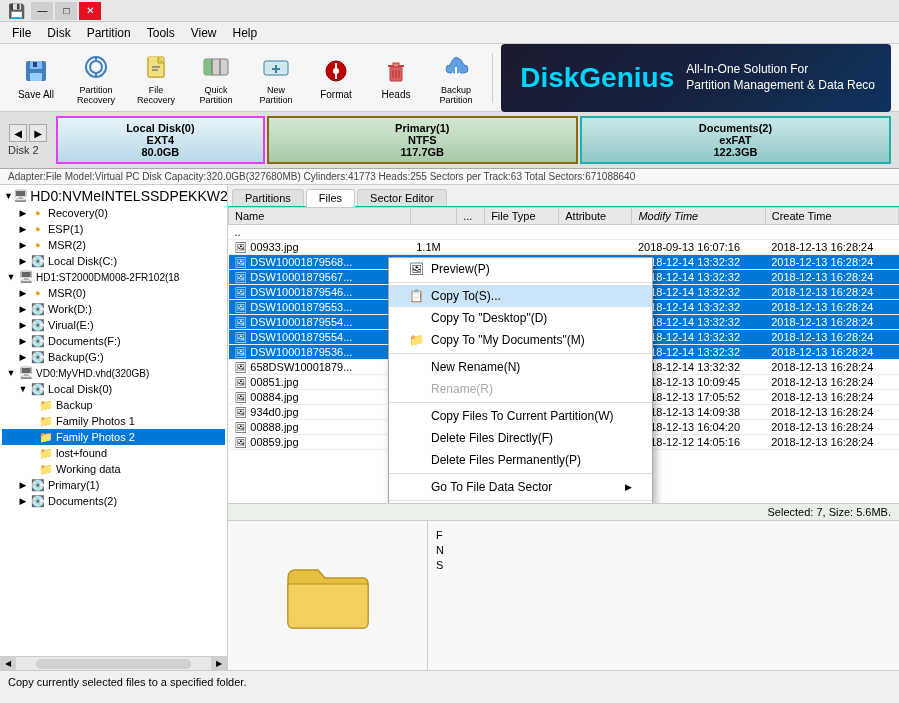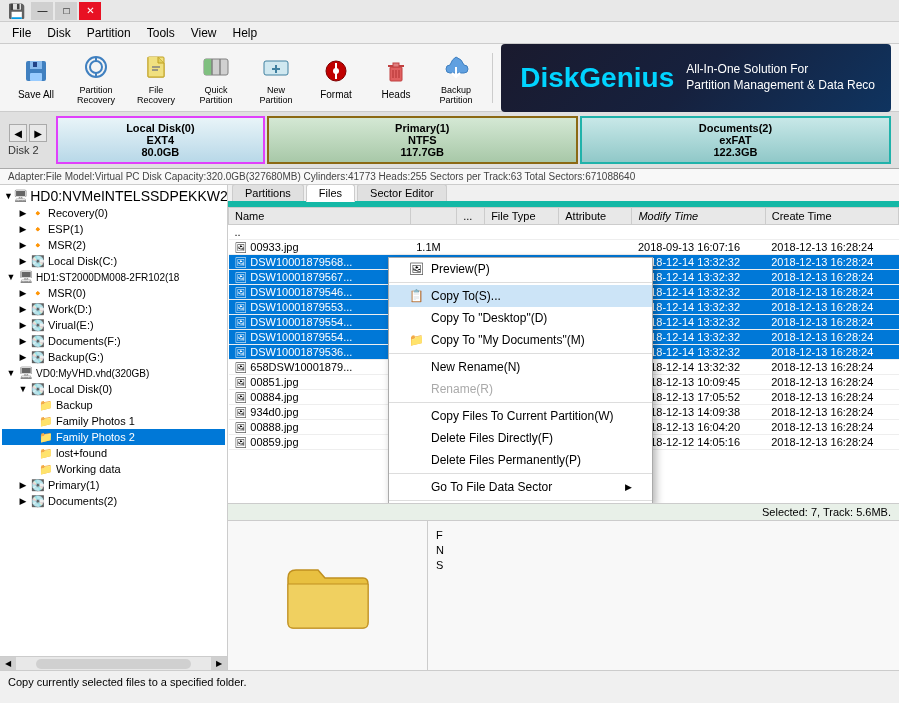--- a/index.html
+++ b/index.html
@@ -49,21 +49,21 @@
     .tree-item.selected { background: #0078d7; color: white; }
     .tree-toggle { width: 14px; height: 14px; display: flex; align-items: center; justify-content: center; font-size: 9px; }
     .tree-icon { width: 16px; height: 14px; display: flex; align-items: center; justify-content: center; margin-right: 2px; }
     .disk-icon { color: #666; font-size: 12px; }
     .folder-icon { color: #f0c040; font-size: 11px; }
     
     
     #right-panel { flex: 1; display: flex; flex-direction: column; background: #fff; overflow: hidden; }
     
     
-    #tabs { display: flex; background: #f0f0f0; border-bottom: 6px solid #14b8a6; height: 22px; align-items: flex-end; padding: 0 4px; gap: 2px; }
+    #tabs { display: flex; background: #f0f0f0; border-bottom: 1px solid #14b8a6; height: 22px; align-items: flex-end; padding: 0 4px; gap: 2px; }
     .tab { padding: 2px 12px; border: 1px solid #ccc; border-bottom: none; background: #e0e0e0; cursor: pointer; font-size: 11px; border-radius: 3px 3px 0 0; }
     .tab.active { background: #ffffff; border-bottom: 1px solid white; margin-bottom: -1px; }
     #file-table { width: 100%; border-collapse: collapse; font-size: 11px; }
     #file-table th { background: #e8e8e8; border: 1px solid #ccc; padding: 2px 6px; text-align: left; font-weight: normal; white-space: nowrap; position: sticky; top: 0; }
     #file-table td { border-bottom: 1px solid #eee; padding: 1px 6px; white-space: nowrap; overflow: hidden; }
     #file-table tr.selected { background: #0078d7; color: white; }
     
     
     #context-menu { position: absolute; top: 50px; left: 160px; width: 265px; background: #ffffff; border: 1px solid #aaa; box-shadow: 3px 3px 8px rgba(0,0,0,0.3); z-index: 100; font-size: 12px; }
     .ctx-item { padding: 4px 20px; cursor: pointer; display: flex; align-items: center; gap: 6px; }
@@ -549,21 +549,21 @@
           <div class="ctx-item has-submenu">
             <span style="width:16px;"></span>
             <span>Go To File Data Sector</span>
           </div>
           <div class="ctx-separator"></div>
 
         </div>
       </div>
 
       <div style="background:#e8f0e8; border-top:1px solid #ccc; padding:2px 8px; font-size:11px; text-align:right;">
-        <span>Selected: 7, Track: 5.6MB.</span>
+        <span>Selected: 7, Size: 5.6MB.</span>
       </div>
 
       <div id="preview-panel">
         <div class="preview-area">
           <div style="position:relative; width:90px; height:72px;">
             
             <svg width="90" height="72" viewBox="0 0 90 72">
               <path d="M5 18 Q5 10 13 10 L35 10 L42 18 L80 18 Q85 18 85 24 L85 62 Q85 68 80 68 L10 68 Q5 68 5 62 Z" fill="#e8c040" stroke="#c09020" stroke-width="1.5"></path>
               <path d="M5 24 L85 24 L85 62 Q85 68 80 68 L10 68 Q5 68 5 62 Z" fill="#f0d060" stroke="#c09020" stroke-width="1"></path>
             </svg>

